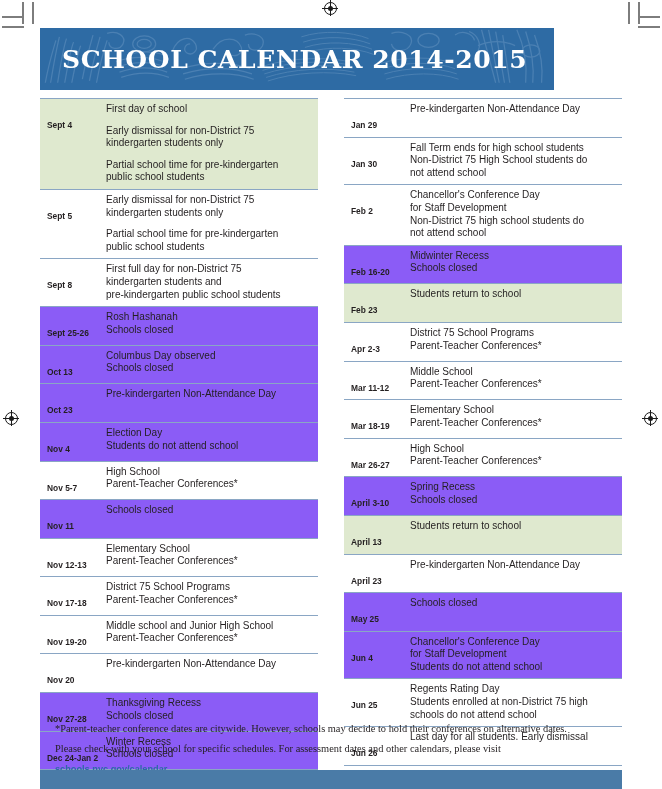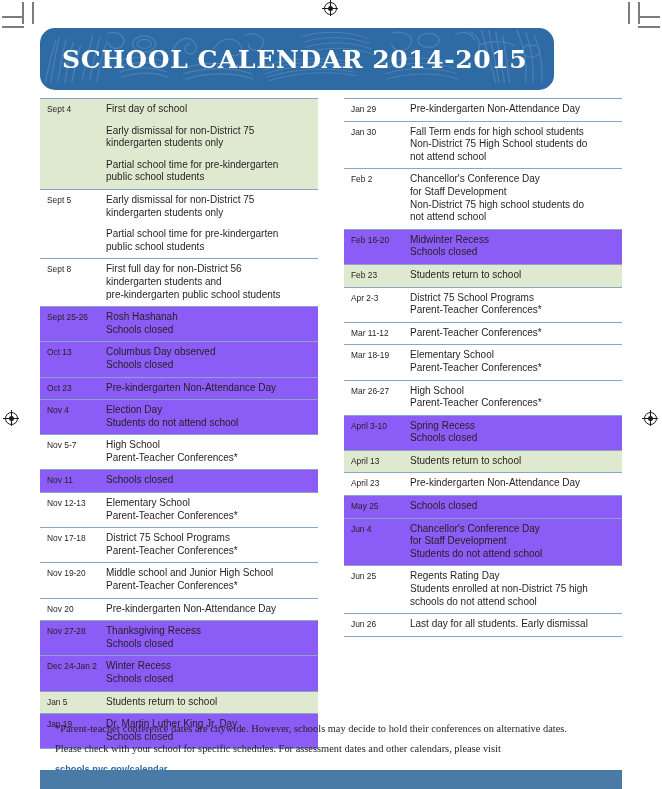--- a/index.html
+++ b/index.html
@@ -38,21 +38,20 @@
     border-radius: 50%; background: #1b1b1b;
   }
 
   
   .banner {
     position: absolute;
     left: 40px; top: 28px;
     width: 514px; height: 62px;
     background: #2e6ba4;
     overflow: hidden;
-    border-radius: 15px;
   }
   .banner .doodles {
     position: absolute; inset: 0;
     opacity: 1;
   }
   .banner-title {
     position: absolute;
     left: 22px; top: 50%;
     transform: translateY(-50%);
     color: #ffffff;
@@ -84,23 +83,24 @@
   .col .row:last-child { border-bottom: 1.6px solid #8aa6c4; }
   .row.green { background: #dfe9cf; }
   .row.peach { background: #8b5cf6; }
 
   .date {
     width: 66px;
     flex: 0 0 66px;
     padding-left: 7px;
     box-sizing: border-box;
     font-size: 8.4px;
-    font-weight: normal;
+    font-weight: bold;
     color: #231f20;
     line-height: 12.6px;
+    margin-top: 16px;
   }
   .desc {
     flex: 1 1 auto;
     padding-right: 8px;
     font-size: 10px;
     color: #231f20;
     line-height: 12.6px;
   }
   .desc .line { display: block; }
   .desc .line.gap { margin-top: 9px; }
@@ -215,21 +215,21 @@
         <div class="desc">
           <span class="line">Early dismissal for non-District 75</span>
           <span class="line">kindergarten students only</span>
           <span class="line gap">Partial school time for pre-kindergarten</span>
           <span class="line">public school students</span>
         </div>
       </div>
       <div class="row">
         <div class="date">Sept 8</div>
         <div class="desc">
-          <span class="line">First full day for non-District 56</span>
+          <span class="line">First full day for non-District 75</span>
           <span class="line">kindergarten students and</span>
           <span class="line">pre-kindergarten public school students</span>
         </div>
       </div>
       <div class="row peach">
         <div class="date">Sept 25-26</div>
         <div class="desc">
           <span class="line">Rosh Hashanah</span>
           <span class="line">Schools closed</span>
         </div>
@@ -362,20 +362,21 @@
       <div class="row">
         <div class="date">Apr 2-3</div>
         <div class="desc">
           <span class="line">District 75 School Programs</span>
           <span class="line">Parent-Teacher Conferences*</span>
         </div>
       </div>
       <div class="row">
         <div class="date">Mar 11-12</div>
         <div class="desc">
+          <span class="line">Middle School</span>
           <span class="line">Parent-Teacher Conferences*</span>
         </div>
       </div>
       <div class="row">
         <div class="date">Mar 18-19</div>
         <div class="desc">
           <span class="line">Elementary School</span>
           <span class="line">Parent-Teacher Conferences*</span>
         </div>
       </div>

